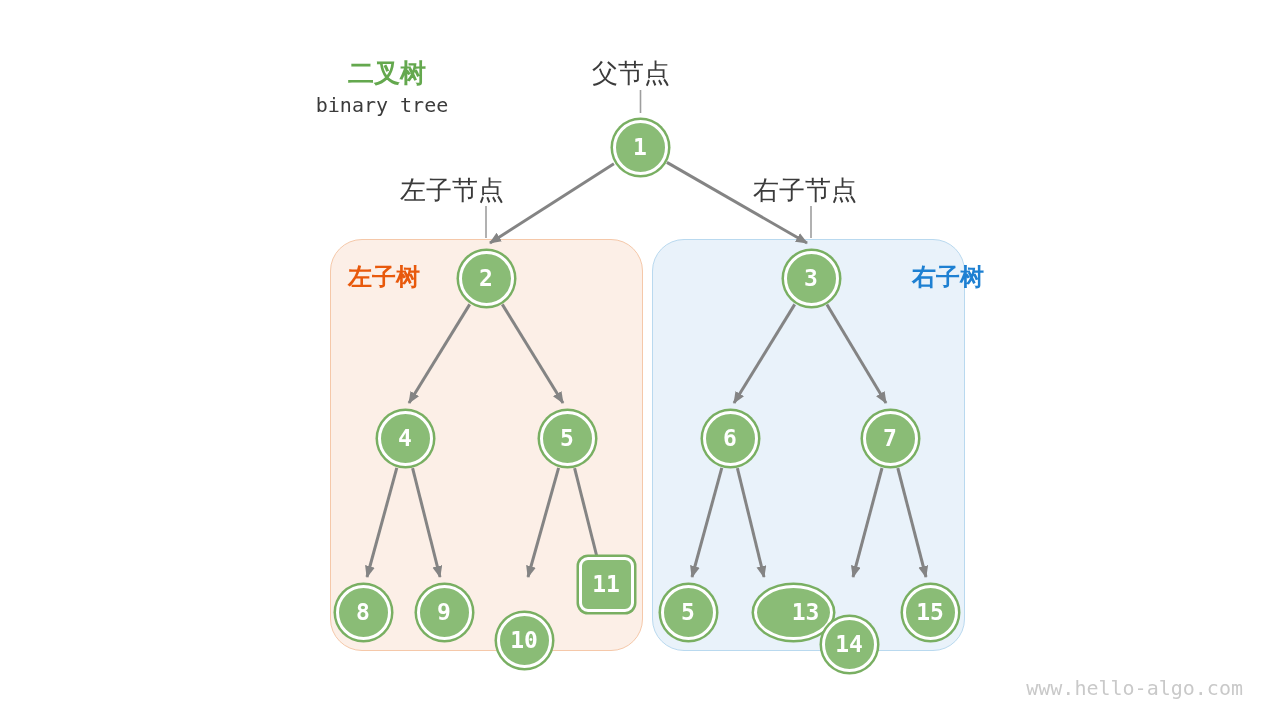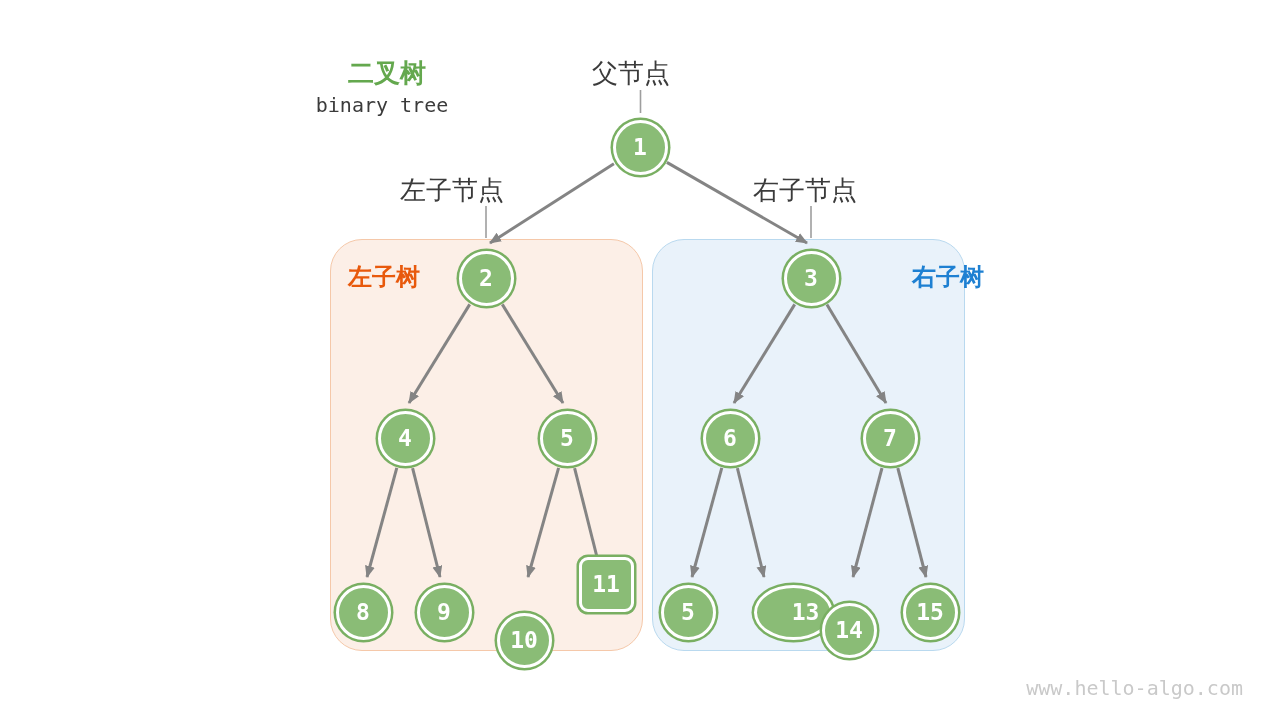--- a/index.html
+++ b/index.html
@@ -107,18 +107,18 @@
       <div class="node" style="left: 377.5px; top: 410.5px;">4</div>
       <div class="node" style="left: 539.5px; top: 410.5px;">5</div>
       <div class="node" style="left: 702.5px; top: 410.5px;">6</div>
       <div class="node" style="left: 862.5px; top: 410.5px;">7</div>
       <div class="node" style="left: 335.5px; top: 584.5px;">8</div>
       <div class="node" style="left: 416.5px; top: 584.5px;">9</div>
       <div class="node" style="left: 496.5px; top: 613px;">10</div>
       <div class="node" style="left: 578.5px; top: 557px; border-radius: 9px;">11</div>
       <div class="node" style="left: 660.5px; top: 584.5px;">5</div>
       <div class="node" style="left: 754px; top: 584.5px; padding-left: 24px;">13</div>
-      <div class="node" style="left: 821.5px; top: 603px;">14</div>
+      <div class="node" style="left: 821.5px; top: 617px;">14</div>
       <div class="node" style="left: 902.5px; top: 584.5px;">15</div>
     </div>
 
   <div class="watermark">www.hello-algo.com</div>
 </div>
 
 </body></html>

